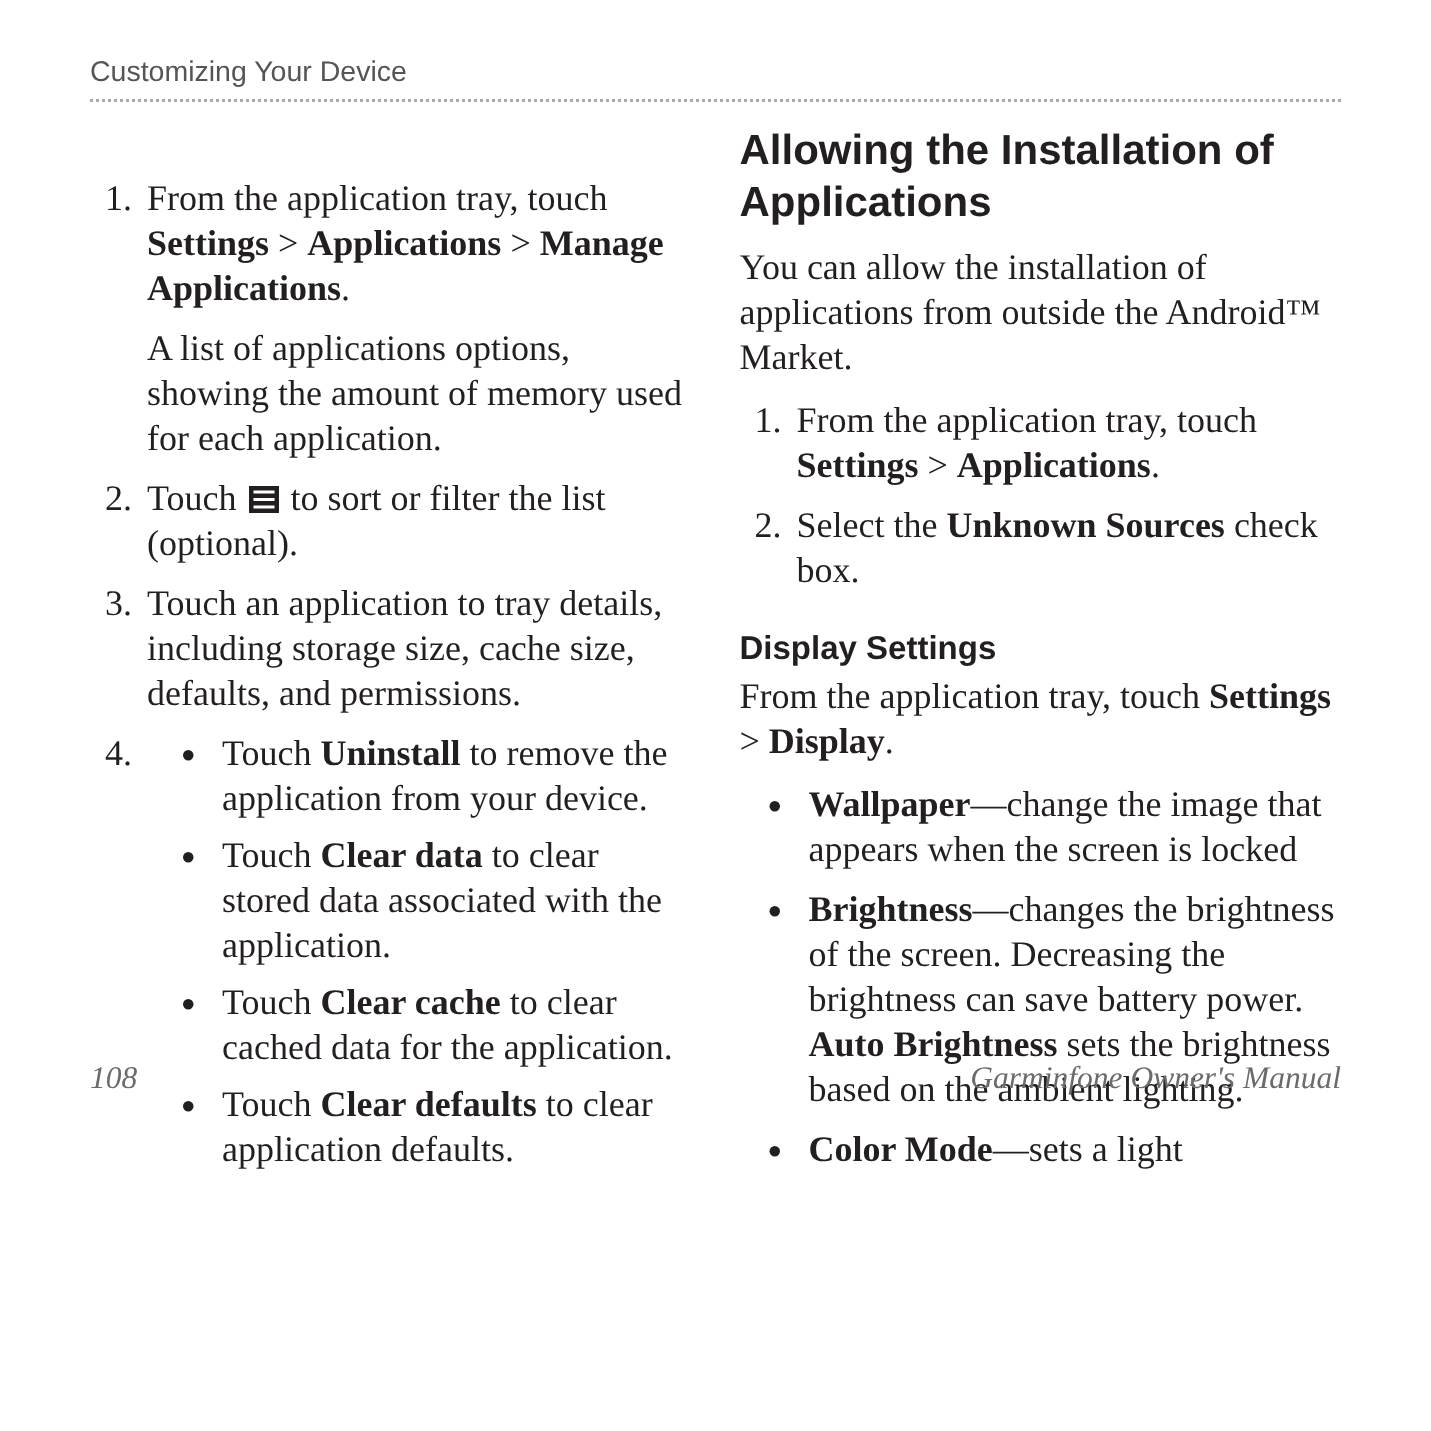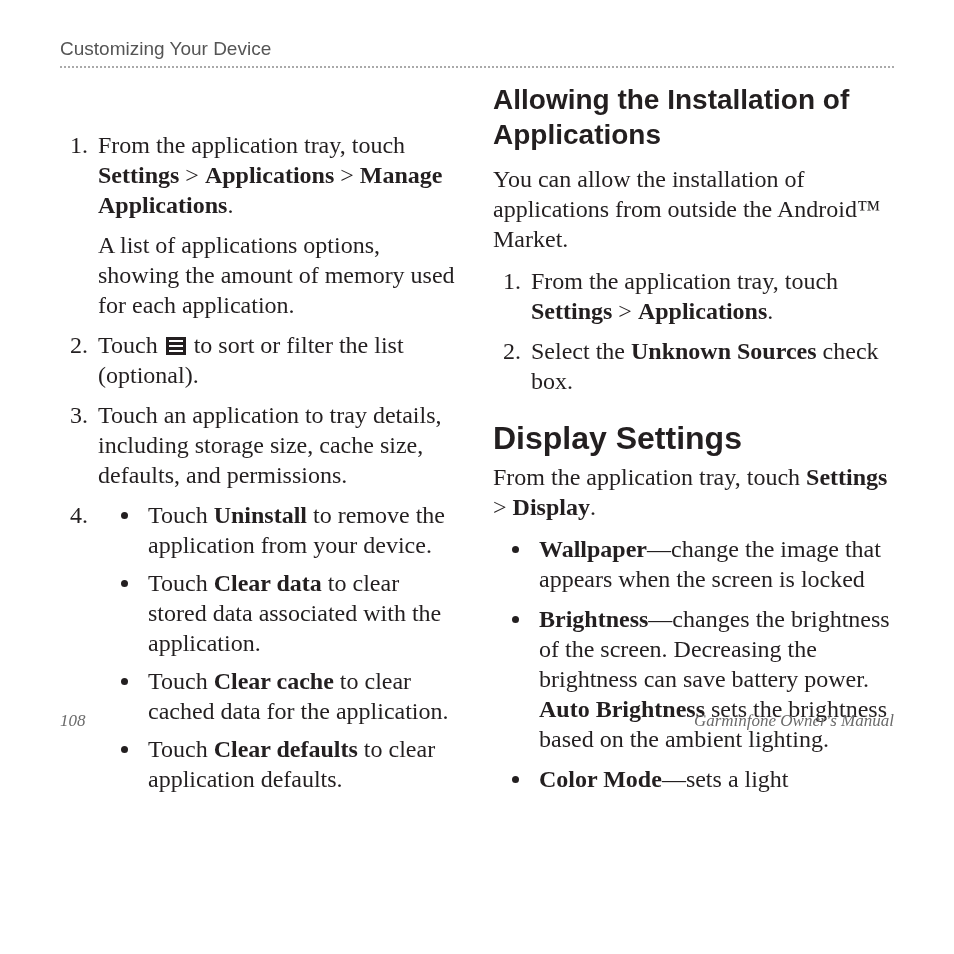--- a/index.html
+++ b/index.html
@@ -59,21 +59,21 @@
   .h3 {
     font-family: Arial, Helvetica, sans-serif;
     font-weight: bold;
     font-size: 28px;
     margin: 0 0 12px 0;
     color: #231f20;
   }
   .h2 {
     font-family: Arial, Helvetica, sans-serif;
     font-weight: bold;
-    font-size: 32px;
+    font-size: 22px;
     margin: 22px 0 4px 0;
     color: #231f20;
   }
   .para { margin: 0 0 12px 0; }
   .icon-menu {
     display: inline-block;
     vertical-align: -2px;
     margin: 0 2px;
   }
   .icon-menu svg { display:block; }
@@ -88,21 +88,21 @@
   }
   ul.feat > li.boldmark::marker { font-weight: bold; }
   .footer {
     position: absolute;
     left: 60px;
     right: 60px;
     bottom: 38px;
     display: flex;
     justify-content: space-between;
     font-style: italic;
-    font-size: 17px;
+    font-size: 21px;
     color: #6b6b6b;
   }
 </style>
 </head>
 <body>
 
 <div class="page">
 
   <div class="running-head">Customizing Your Device</div>
 

